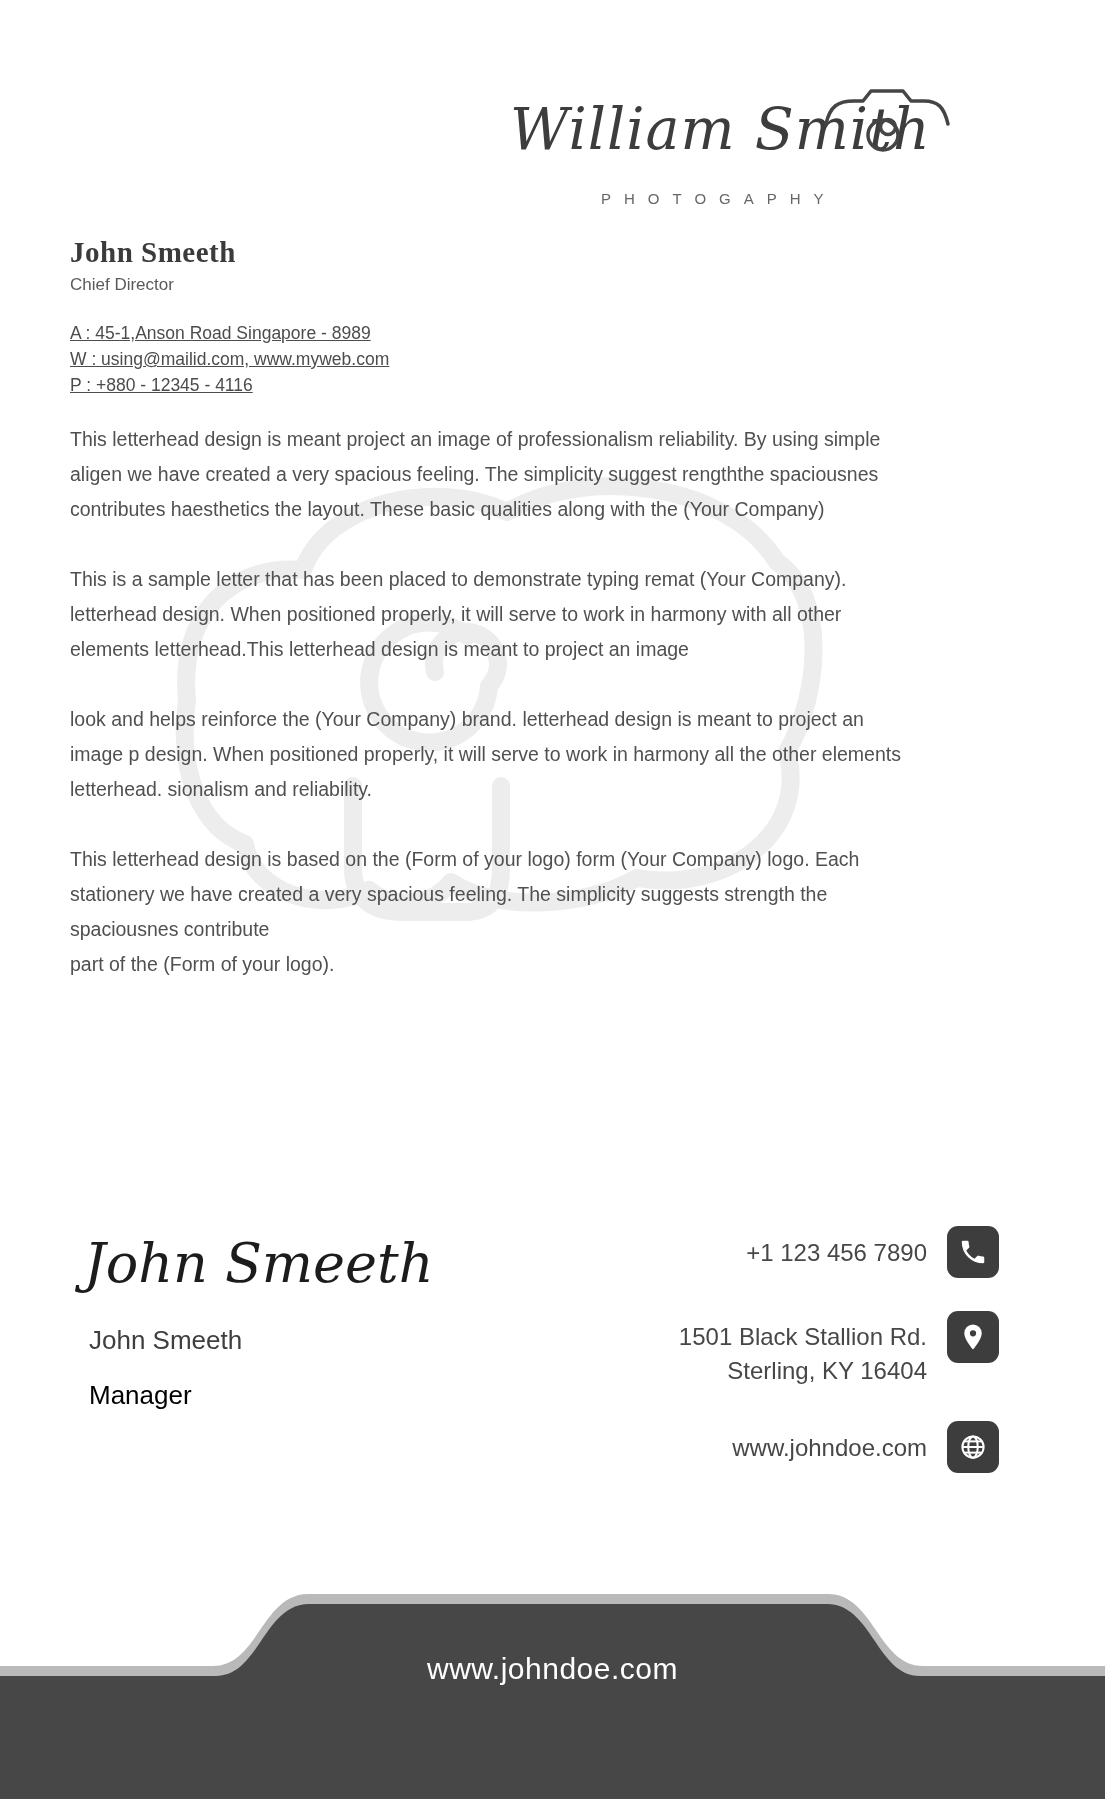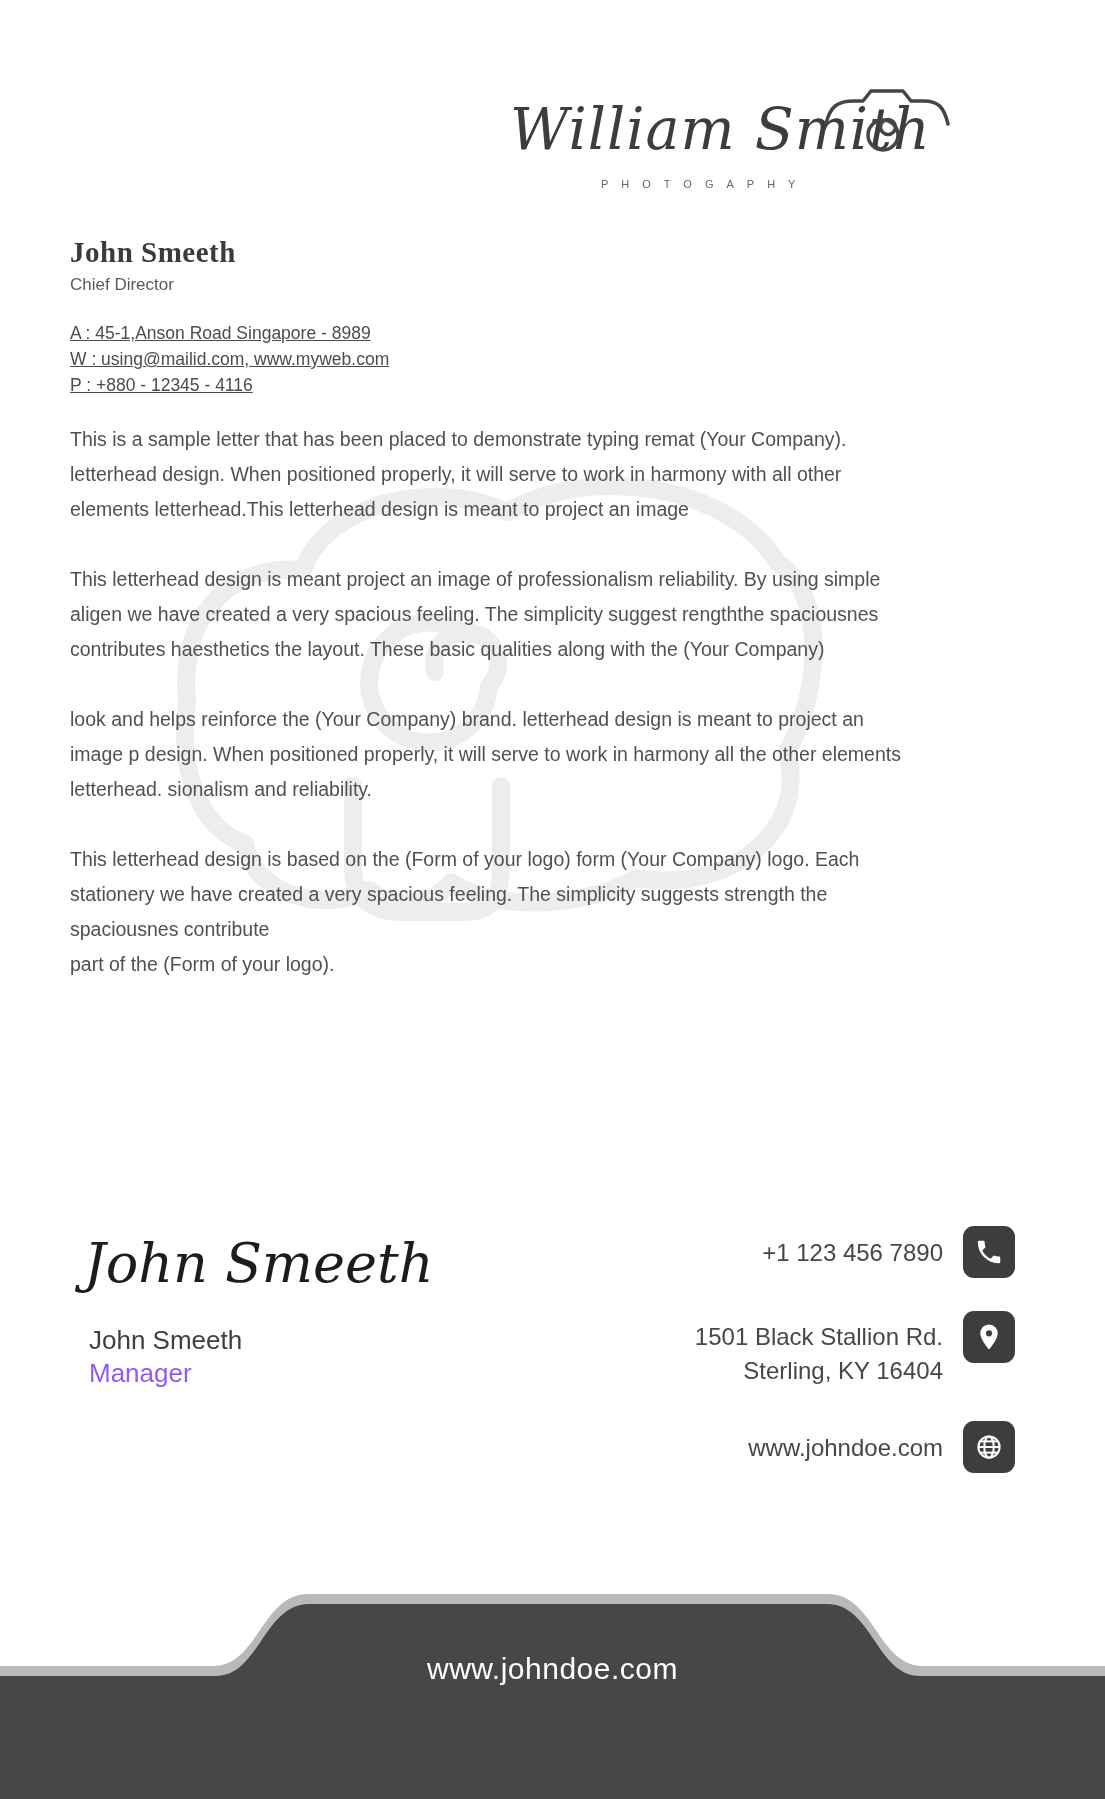--- a/index.html
+++ b/index.html
@@ -25,22 +25,22 @@
   .brand-script {
     position:absolute; left:5px; top:10px;
     font-family:"DejaVu Serif", serif;
     font-style:italic;
     font-size:57px; color:#3d3d3d;
     white-space:nowrap;
     letter-spacing:1px;
   }
   .brand-camera { position:absolute; left:318px; top:2px; width:128px; height:76px; }
   .brand-sub {
-    position:absolute; left:96px; top:92px;
-    font-size:11px; letter-spacing:13px;
+    position:absolute; left:96px; top:104px;
+    font-size:15px; letter-spacing:13px;
     color:#666666; white-space:nowrap;
   }
 
   
   .sender { position:absolute; left:70px; top:236px; }
   .sender-name {
     font-family:"Liberation Serif", serif;
     font-weight:700; font-size:29px; color:#3b3b3b;
     letter-spacing:0.5px;
   }
@@ -57,25 +57,25 @@
 
   
   .signature { position:absolute; left:84px; top:1232px; }
   .sig-script {
     font-family:"DejaVu Serif", serif;
     font-style:italic;
     font-size:54px; color:#1c1c1c;
     white-space:nowrap;
   }
   .sig-name { margin-top:30px; margin-left:5px; font-size:26px; color:#3f3f3f; }
-  .sig-role { margin-top:2px; margin-left:5px; font-size:26px; color:#8b5cf6; }
+  .sig-role { margin-top:24px; margin-left:5px; font-size:26px; color:#000000; }
 
   
   .contact-col {
-    position:absolute; right:90px; top:1226px;
+    position:absolute; right:106px; top:1226px;
     display:flex; flex-direction:column; align-items:flex-end; gap:33px;
   }
   .contact-row { display:flex; align-items:flex-start; }
   .contact-text {
     font-size:24px; line-height:34px; color:#474747;
     text-align:right; padding-top:9px;
   }
   .contact-row.single .contact-text { padding-top:10px; }
   .icon-badge {
     width:52px; height:52px; margin-left:20px;
@@ -119,22 +119,22 @@
     <div class="sender-name">John Smeeth</div>
     <div class="sender-title">Chief Director</div>
     <div class="sender-lines">
       <div>A : 45-1,Anson Road Singapore - 8989</div>
       <div>W : using@mailid.com, www.myweb.com</div>
       <div>P : +880 - 12345 - 4116</div>
     </div>
   </div>
 
   <div class="letter-body">
+    <p>This letterhead design is meant project an image of professionalism reliability. By using simple aligen we have created a very spacious feeling. The simplicity suggest rengththe spaciousnes contributes haesthetics the layout. These basic qualities along with the (Your Company)</p>
     <p>This is a sample letter that has been placed to demonstrate typing remat (Your Company). letterhead design. When positioned properly, it will serve to work in harmony with all other elements letterhead.This letterhead design is meant to project an image</p>
-    <p>This letterhead design is meant project an image of professionalism reliability. By using simple aligen we have created a very spacious feeling. The simplicity suggest rengththe spaciousnes contributes haesthetics the layout. These basic qualities along with the (Your Company)</p>
     <p>look and helps reinforce the (Your Company) brand. letterhead design is meant to project an image p design. When positioned properly, it will serve to work in harmony all the other elements letterhead. sionalism and reliability.</p>
     <p>This letterhead design is based on the (Form of your logo) form (Your Company) logo. Each stationery we have created a very spacious feeling. The simplicity suggests strength the spaciousnes contribute
 part of the (Form of your logo).</p>
   </div>
 
   <div class="signature">
     <div class="sig-script">John Smeeth</div>
     <div class="sig-name">John Smeeth</div>
     <div class="sig-role">Manager</div>
   </div>

